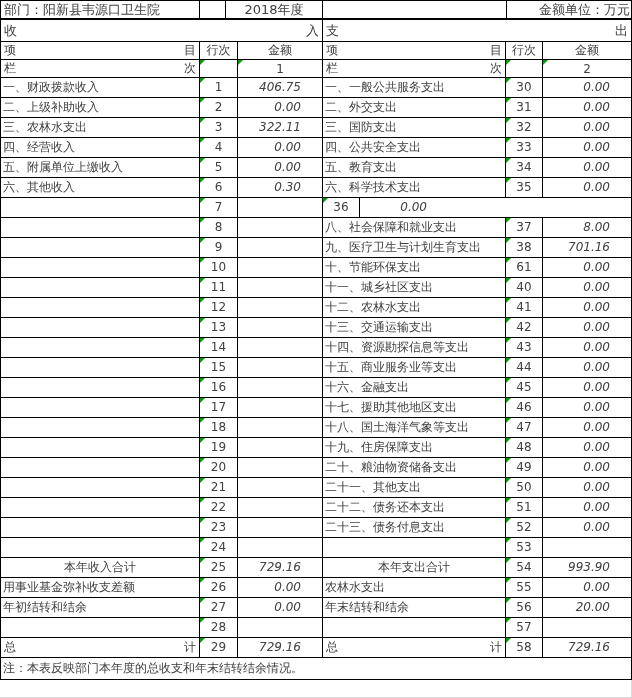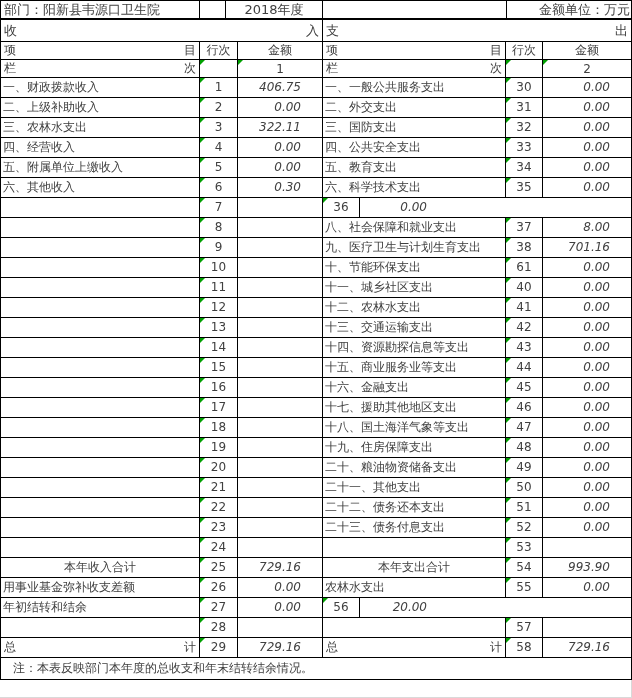--- a/index.html
+++ b/index.html
@@ -56,21 +56,21 @@
   
   .tri::before{
     content:"";
     position:absolute;top:0;left:0;
     width:0;height:0;
     border-top:5px solid var(--tri,#00A000);
     border-right:5px solid transparent;
   }
   
   .noterow{height:21px;}
-  .notecell{width:630px;padding-left:12px;border-right:none;}
+  .notecell{width:630px;padding-left:2px;border-right:none;}
   
   #bottomstrip{
     box-sizing:border-box;
     width:632px;height:18px;
     border-bottom:1px solid #d9d9d9;
     border-right:1px solid #d9d9d9;
     background:#fff;
   }
 </style>
 </head>
@@ -333,20 +333,21 @@
           <div class="cell col-rno-l tri item-center">26</div>
           <div class="cell col-amt-l amt">0.00</div>
           <div class="cell col-item-r item-left">农林水支出</div>
           <div class="cell col-rno-r tri item-center">55</div>
           <div class="cell col-amt-r amt last">0.00</div>
         </div>
         <div class="row datarow">
           <div class="cell col-item-l item-left">年初结转和结余</div>
           <div class="cell col-rno-l tri item-center">27</div>
           <div class="cell col-amt-l amt">0.00</div>
+          <div class="cell col-item-r item-left">年末结转和结余</div>
           <div class="cell col-rno-r tri item-center">56</div>
           <div class="cell col-amt-r amt last">20.00</div>
         </div>
         <div class="row datarow">
           <div class="cell col-item-l item-left"></div>
           <div class="cell col-rno-l tri item-center">28</div>
           <div class="cell col-amt-l amt"></div>
           <div class="cell col-item-r item-left"></div>
           <div class="cell col-rno-r tri item-center">57</div>
           <div class="cell col-amt-r amt last"></div>

